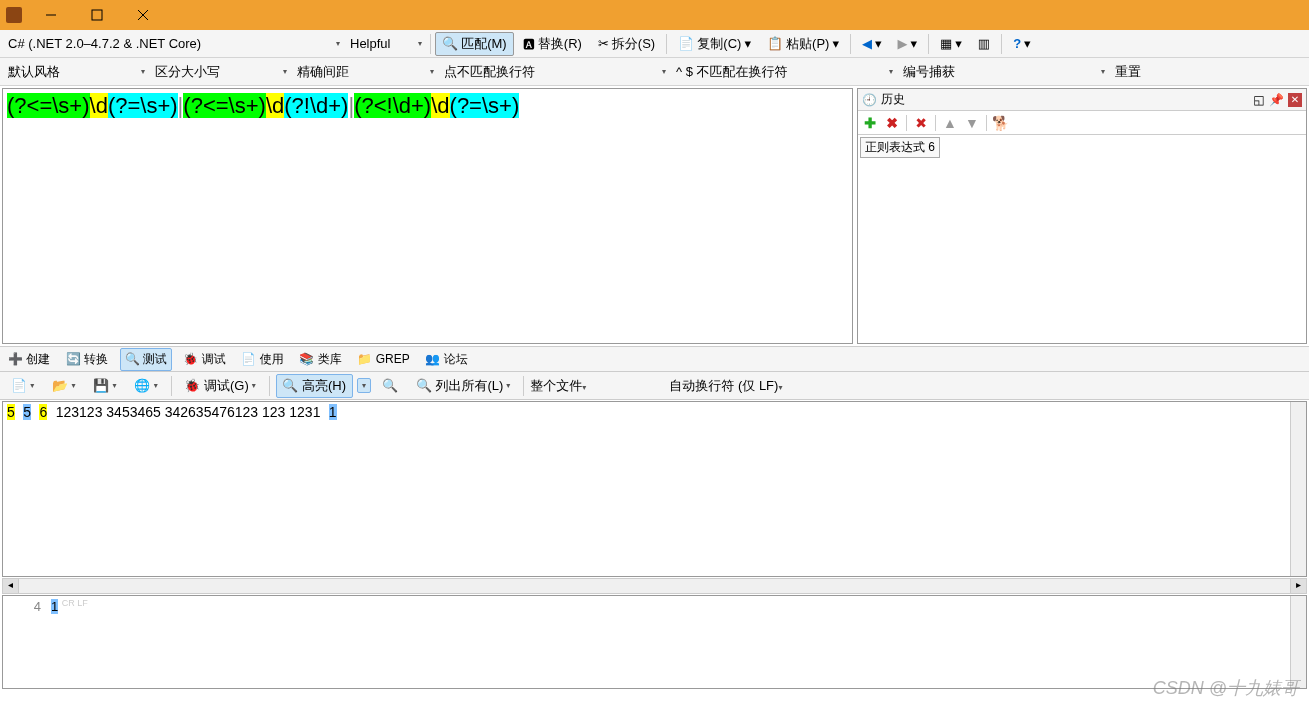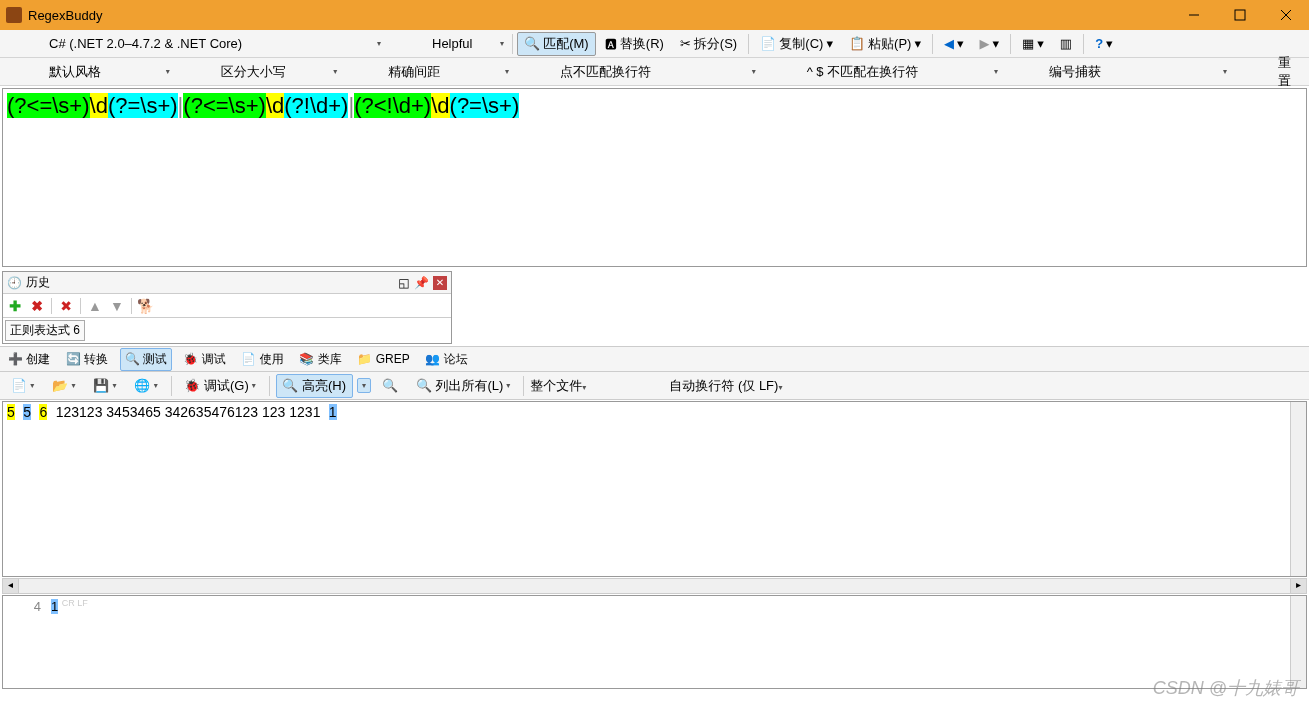--- a/index.html
+++ b/index.html
@@ -7,29 +7,29 @@
 
 
 .titlebar { height: 30px; background: #f0a030; display: flex; align-items: center; padding: 0 0 0 6px; }
 .titlebar .app-icon { width: 16px; height: 16px; background: #8b4513; border-radius: 2px; margin-right: 6px; }
 .titlebar .title { color: #000; font-size: 13px; flex: 1; }
 .titlebar .wbtn { width: 46px; height: 30px; display: flex; align-items: center; justify-content: center; }
 .titlebar .wbtn svg { stroke: #000; fill: none; }
 
 
 .toolbar { height: 28px; background: #f5f5f5; border-bottom: 1px solid #d4d4d4; display: flex; align-items: center; padding: 0 4px; gap: 2px; font-size: 13px; }
-.toolbar .combo { border: none; background: transparent; padding: 2px 4px; display: flex; align-items: center; gap: 2px; margin-left: 41px; }
+.toolbar .combo { border: none; background: transparent; padding: 2px 4px; display: flex; align-items: center; gap: 2px; }
 .toolbar .combo .dd { font-size: 8px; color: #555; margin-left: 2px; }
 .toolbar .sep { width: 1px; height: 20px; background: #ccc; margin: 0 2px; }
 .toolbar .tbtn { padding: 2px 6px; display: flex; align-items: center; gap: 3px; border: 1px solid transparent; border-radius: 2px; cursor: pointer; }
 .toolbar .tbtn.pressed { background: #cde6f7; border: 1px solid #7eb4ea; }
 .toolbar .tbtn.boxed { border: 1px solid #999; }
 
 
-.main-split { display: flex; height: 260px; flex-direction: column; }
+.main-split { display: flex; height: 260px; }
 .regex-pane { flex: 1; border: 1px solid #999; margin: 2px; background: #fff; padding: 3px 4px; font-family: Verdana, monospace; font-size: 22px; line-height: 28px; overflow: auto; }
 .regex-pane .p1 { background: #00ff00; }
 .regex-pane .p2 { background: #ffff00; }
 .regex-pane .p3 { background: #00ffff; }
 .regex-pane .alt { color: #888; }
 
 
 .history-pane { width: 450px; border: 1px solid #999; margin: 2px; background: #fff; display: flex; flex-direction: column; }
 .history-header { height: 22px; background: #f5f5f5; border-bottom: 1px solid #ccc; display: flex; align-items: center; padding: 0 4px; gap: 4px; }
 .history-header .spacer { flex: 1; }
@@ -70,21 +70,20 @@
 .vscroll-stub { position:absolute; right:0; top:0; width:16px; height:100%; background:#f0f0f0; border-left:1px solid #ccc; }
 
 
 .watermark { position: absolute; right: 10px; bottom: 6px; color: rgba(120,120,120,0.55); font-size: 18px; font-style: italic; pointer-events:none; }
 </style>
 </head>
 <body>
 
 <div class="titlebar">
   <div class="app-icon"></div>
-  <div class="title">RegexBuddy</div>
   <div class="wbtn">
       <svg width="12" height="12">
         <line x1="1" y1="6" x2="11" y2="6" stroke-width="1"></line>
       </svg>
     </div>
   <div class="wbtn">
       <svg width="12" height="12">
         <rect x="1" y="1" width="10" height="10" stroke-width="1"></rect>
       </svg>
     </div>

